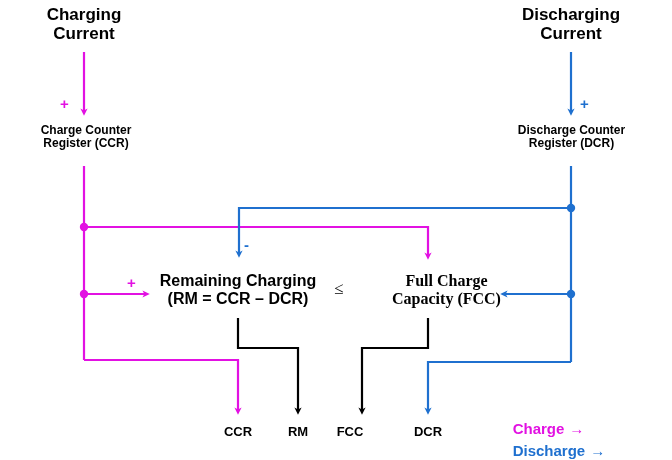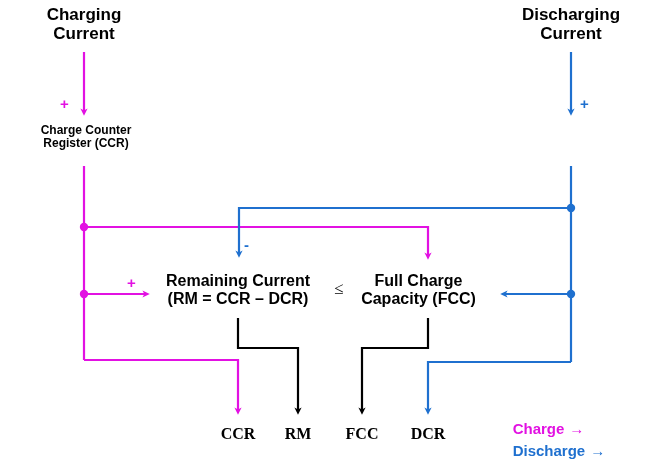--- a/index.html
+++ b/index.html
@@ -36,22 +36,21 @@
   .title-label {
     font-size: 17px;
   }
   .register-label {
     font-size: 12px;
   }
   .capacity-label {
     font-size: 16px;
   }
   .output-label {
-    font-size: 16px;
-    font-family: Liberation Serif, serif;
+    font-size: 13px;
   }
   .sign-label {
     position: absolute;
     font-family: "Liberation Sans", sans-serif;
     font-weight: bold;
     font-size: 15px;
     user-select: none;
   }
   .cmp-label {
     position: absolute;
@@ -120,42 +119,44 @@
 
   <div class="node-label title-label" style="left:14px; top:5px; width:140px;">Charging
 Current</div>
 
   <div class="node-label title-label" style="left:496px; top:5px; width:150px;">Discharging
 Current</div>
 
   <div class="node-label register-label" style="left:6px; top:124px; width:160px;">Charge Counter
 Register (CCR)</div>
 
+  <div class="node-label register-label" style="left:481px; top:124px; width:181px;">Discharge Counter
+Register (DCR)</div>
 
-  <div class="node-label capacity-label" style="left:148px; top:272px; width:180px;">Remaining Current
+  <div class="node-label capacity-label" style="left:148px; top:272px; width:180px;">Remaining Charging
 (RM = CCR – DCR)</div>
 
-  <div class="node-label capacity-label" style="left:352px; top:272px; width:133px;">Full Charge
+  <div class="node-label capacity-label" style="left:380px; top:272px; width:133px;font-family:Liberation Serif, serif;">Full Charge
 Capacity (FCC)</div>
 
   <div class="cmp-label" style="left:334px; top:279px;">≤</div>
 
   <div class="sign-label" style="left:60px; top:95px; color:#e211e2;">+</div>
 
   <div class="sign-label" style="left:580px; top:95px; color:#1f70cf;">+</div>
 
   <div class="sign-label" style="left:127px; top:274px; color:#e211e2;">+</div>
 
   <div class="sign-label" style="left:244px; top:236px; color:#1f70cf;">-</div>
 
   <div class="node-label output-label" style="left:208px; top:425px; width:60px;">CCR</div>
 
   <div class="node-label output-label" style="left:270px; top:425px; width:56px;">RM</div>
 
-  <div class="node-label output-label" style="left:332px; top:425px; width:60px;">FCC</div>
+  <div class="node-label output-label" style="left:320px; top:425px; width:60px;">FCC</div>
 
   <div class="node-label output-label" style="left:398px; top:425px; width:60px;">DCR</div>
 
   <div class="legend-row" style="left:496px; top:403px; color:#e211e2;text-align:right;">
     <span>Charge</span><span style="padding-left:5px;">→</span>
   </div>
 
   <div class="legend-row" style="left:496px; top:425px; color:#1f70cf;">
     <span>Discharge</span><span style="padding-left:5px;">→</span>
   </div>

